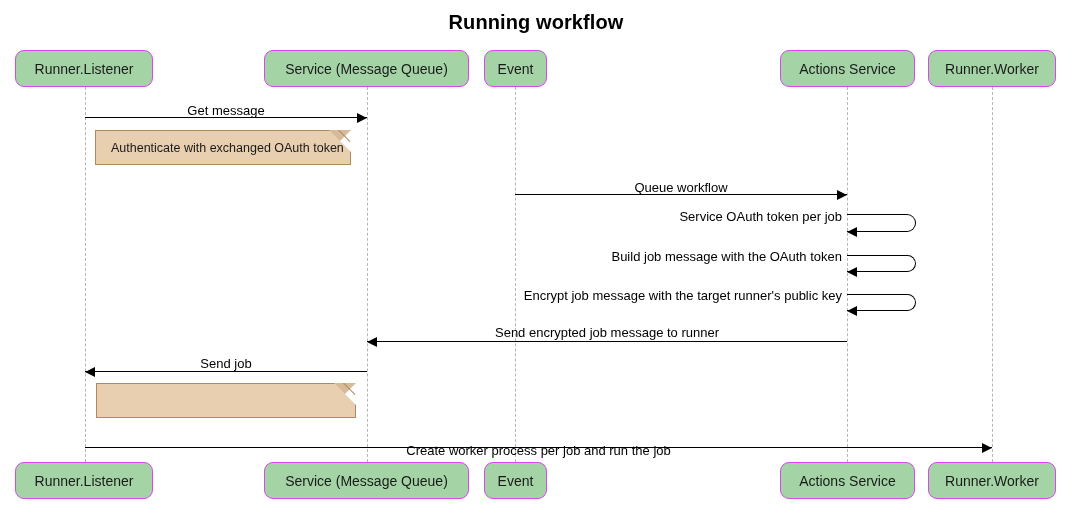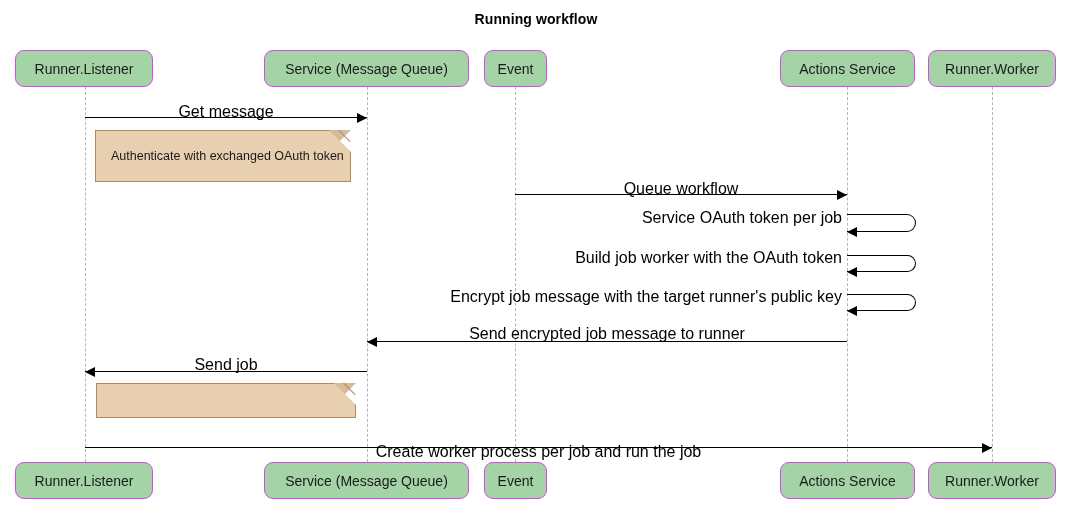--- a/index.html
+++ b/index.html
@@ -16,21 +16,21 @@
     height: 523px;
     background: #ffffff;
     overflow: hidden;
   }
   #diagram-title {
     position: absolute;
     left: 0;
     top: 11px;
     width: 1072px;
     text-align: center;
-    font-size: 14px;
+    font-size: 20px;
     font-weight: bold;
     color: #000000;
     letter-spacing: 0.1px;
   }
   .lifeline {
     position: absolute;
     width: 0;
     border-left: 1px dashed #b5b5b5;
   }
   .participant {
@@ -84,21 +84,21 @@
     left: -3px;
     top: 4px;
     width: 20px;
     height: 0;
     border-top: 1px solid #b08a5e;
     transform: rotate(45deg);
     transform-origin: center;
   }
   .msg-label {
     position: absolute;
-    font-size: 16px;
+    font-size: 13px;
     color: #000000;
     white-space: nowrap;
   }
   .msg-label.center { text-align: center; }
   .msg-label.right { text-align: right; }
   .arrow-line {
     position: absolute;
     height: 0;
     border-top: 1.4px solid #000000;
   }
@@ -167,21 +167,21 @@
         <div class="msg-label center" style="left: 515px; width: 332px; top: 180px;">Queue workflow</div>
       </div>
       <div style="position: absolute; left: 0px; top: 0px; width: 0px; height: 0px;">
         <div class="self-loop" style="left: 847px; top: 214px; width: 69px; height: 18px;"></div>
         <div class="arrow-head left" style="left: 847px; top: 227.4px;"></div>
         <div class="msg-label right" style="left: 0px; width: 842px; top: 209px;">Service OAuth token per job</div>
       </div>
       <div style="position: absolute; left: 0px; top: 0px; width: 0px; height: 0px;">
         <div class="self-loop" style="left: 847px; top: 255px; width: 69px; height: 17px;"></div>
         <div class="arrow-head left" style="left: 847px; top: 267.4px;"></div>
-        <div class="msg-label right" style="left: 0px; width: 842px; top: 249px;">Build job worker with the OAuth token</div>
+        <div class="msg-label right" style="left: 0px; width: 842px; top: 249px;">Build job message with the OAuth token</div>
       </div>
       <div style="position: absolute; left: 0px; top: 0px; width: 0px; height: 0px;">
         <div class="self-loop" style="left: 847px; top: 294px; width: 69px; height: 17px;"></div>
         <div class="arrow-head left" style="left: 847px; top: 306.4px;"></div>
         <div class="msg-label right" style="left: 0px; width: 842px; top: 288px;">Encrypt job message with the target runner's public key</div>
       </div>
       <div style="position: absolute; left: 0px; top: 0px; width: 0px; height: 0px;">
         <div class="arrow-line" style="left: 367px; width: 480px; top: 341px;"></div>
         <div class="arrow-head left" style="top: 336.7px; left: 367px;"></div>
         <div class="msg-label center" style="left: 367px; width: 480px; top: 325px;">Send encrypted job message to runner</div>
@@ -191,21 +191,21 @@
         <div class="arrow-head left" style="top: 366.7px; left: 85px;"></div>
         <div class="msg-label center" style="left: 85px; width: 282px; top: 356px;">Send job</div>
       </div>
       <div style="position: absolute; left: 0px; top: 0px; width: 0px; height: 0px;">
         <div class="arrow-line" style="left: 85px; width: 907px; top: 447px;"></div>
         <div class="arrow-head right" style="top: 442.7px; left: 982px;"></div>
         <div class="msg-label center" style="left: 85px; width: 907px; top: 432px; margin-top: 11px;">Create worker process per job and run the job</div>
       </div>
     </div>
   <div id="notes-layer">
-      <div class="note" style="left: 95px; top: 130px; width: 256px; height: 52px; padding-left: 15px;">
+      <div class="note" style="left: 95px; top: 130px; width: 256px; height: 35px; padding-left: 15px;">
         <span>Authenticate with exchanged OAuth token</span>
         <span class="note-fold"></span>
         <span class="note-fold-line"></span>
       </div>
       <div class="note" style="left: 96px; top: 383px; width: 260px; height: 35px;">
         <span class="note-fold"></span>
         <span class="note-fold-line"></span>
       </div>
     </div>
   <div id="participants-bottom-layer">

